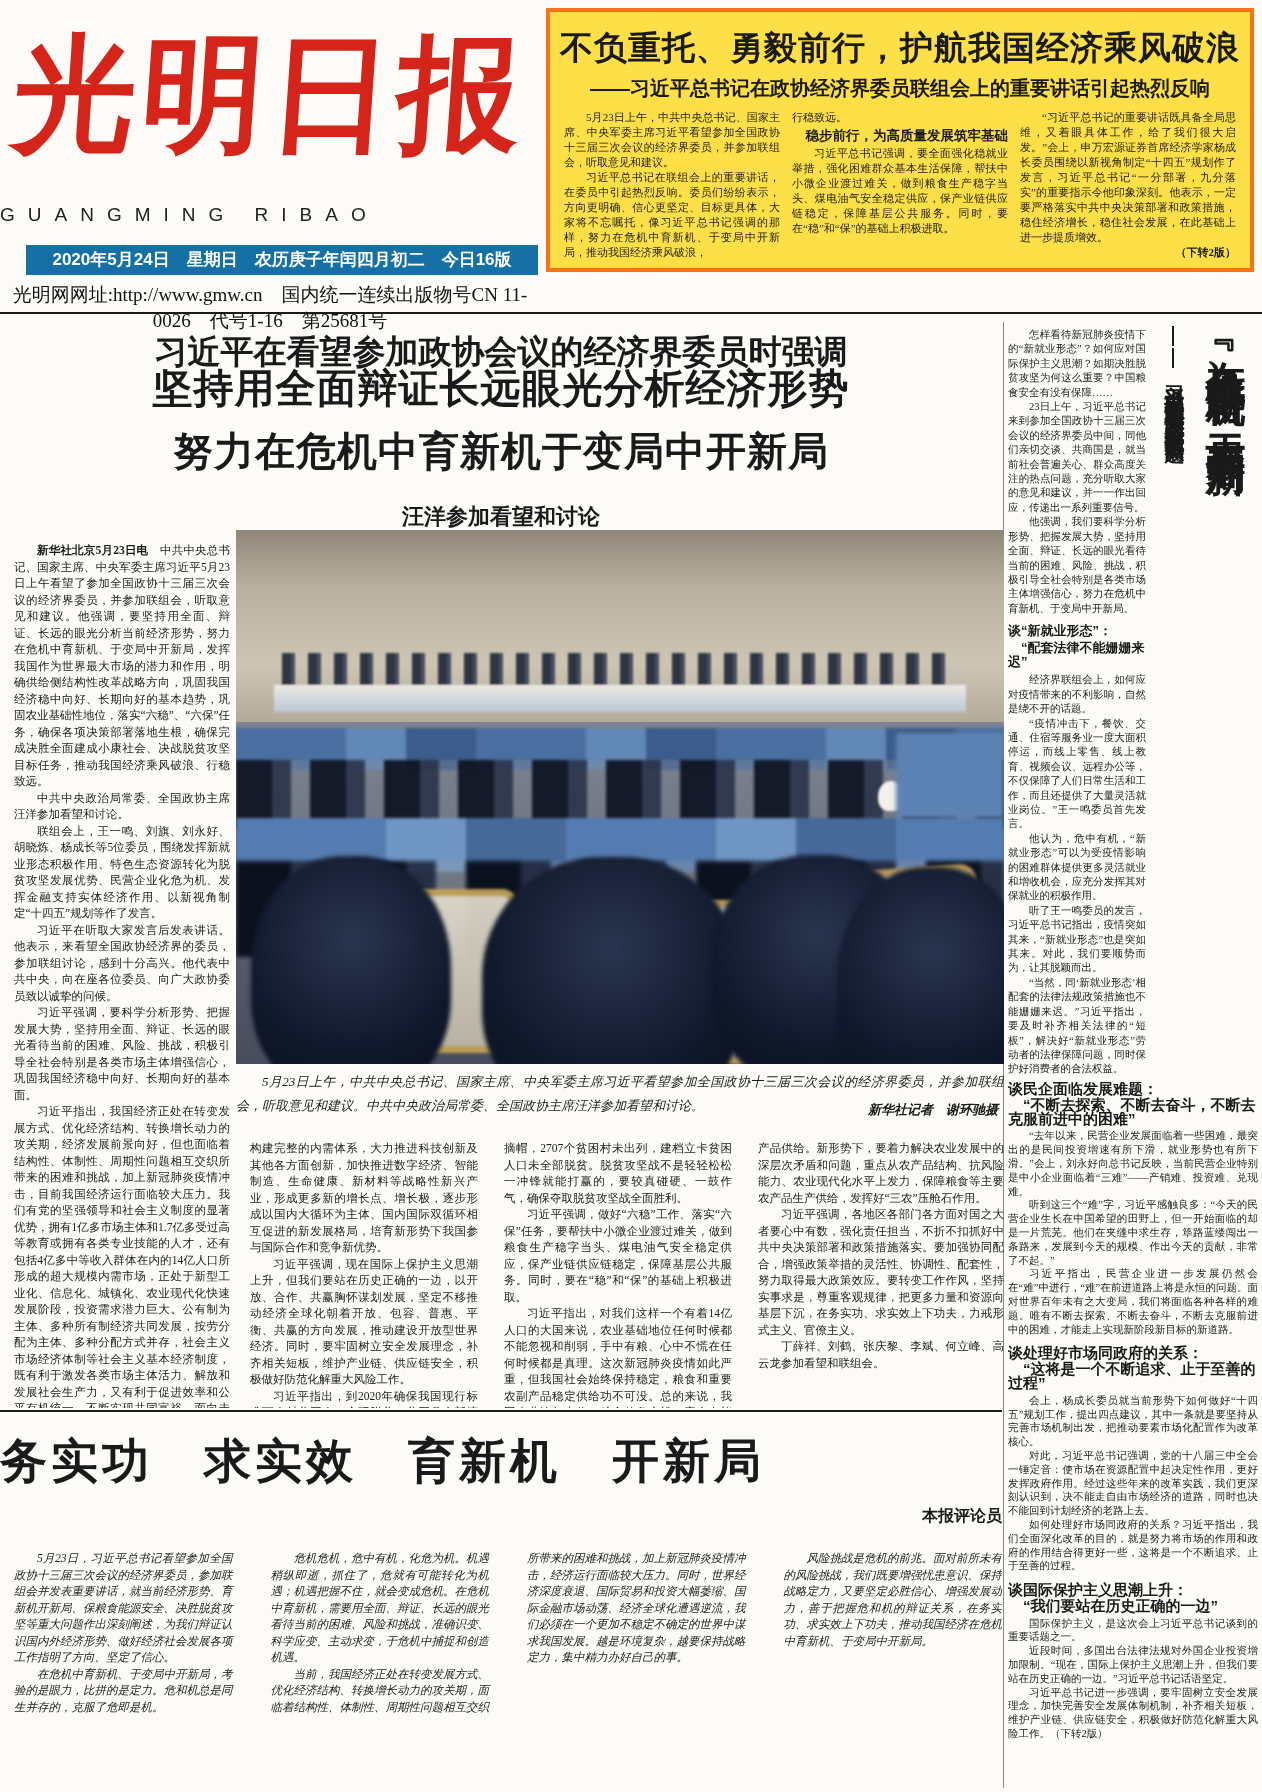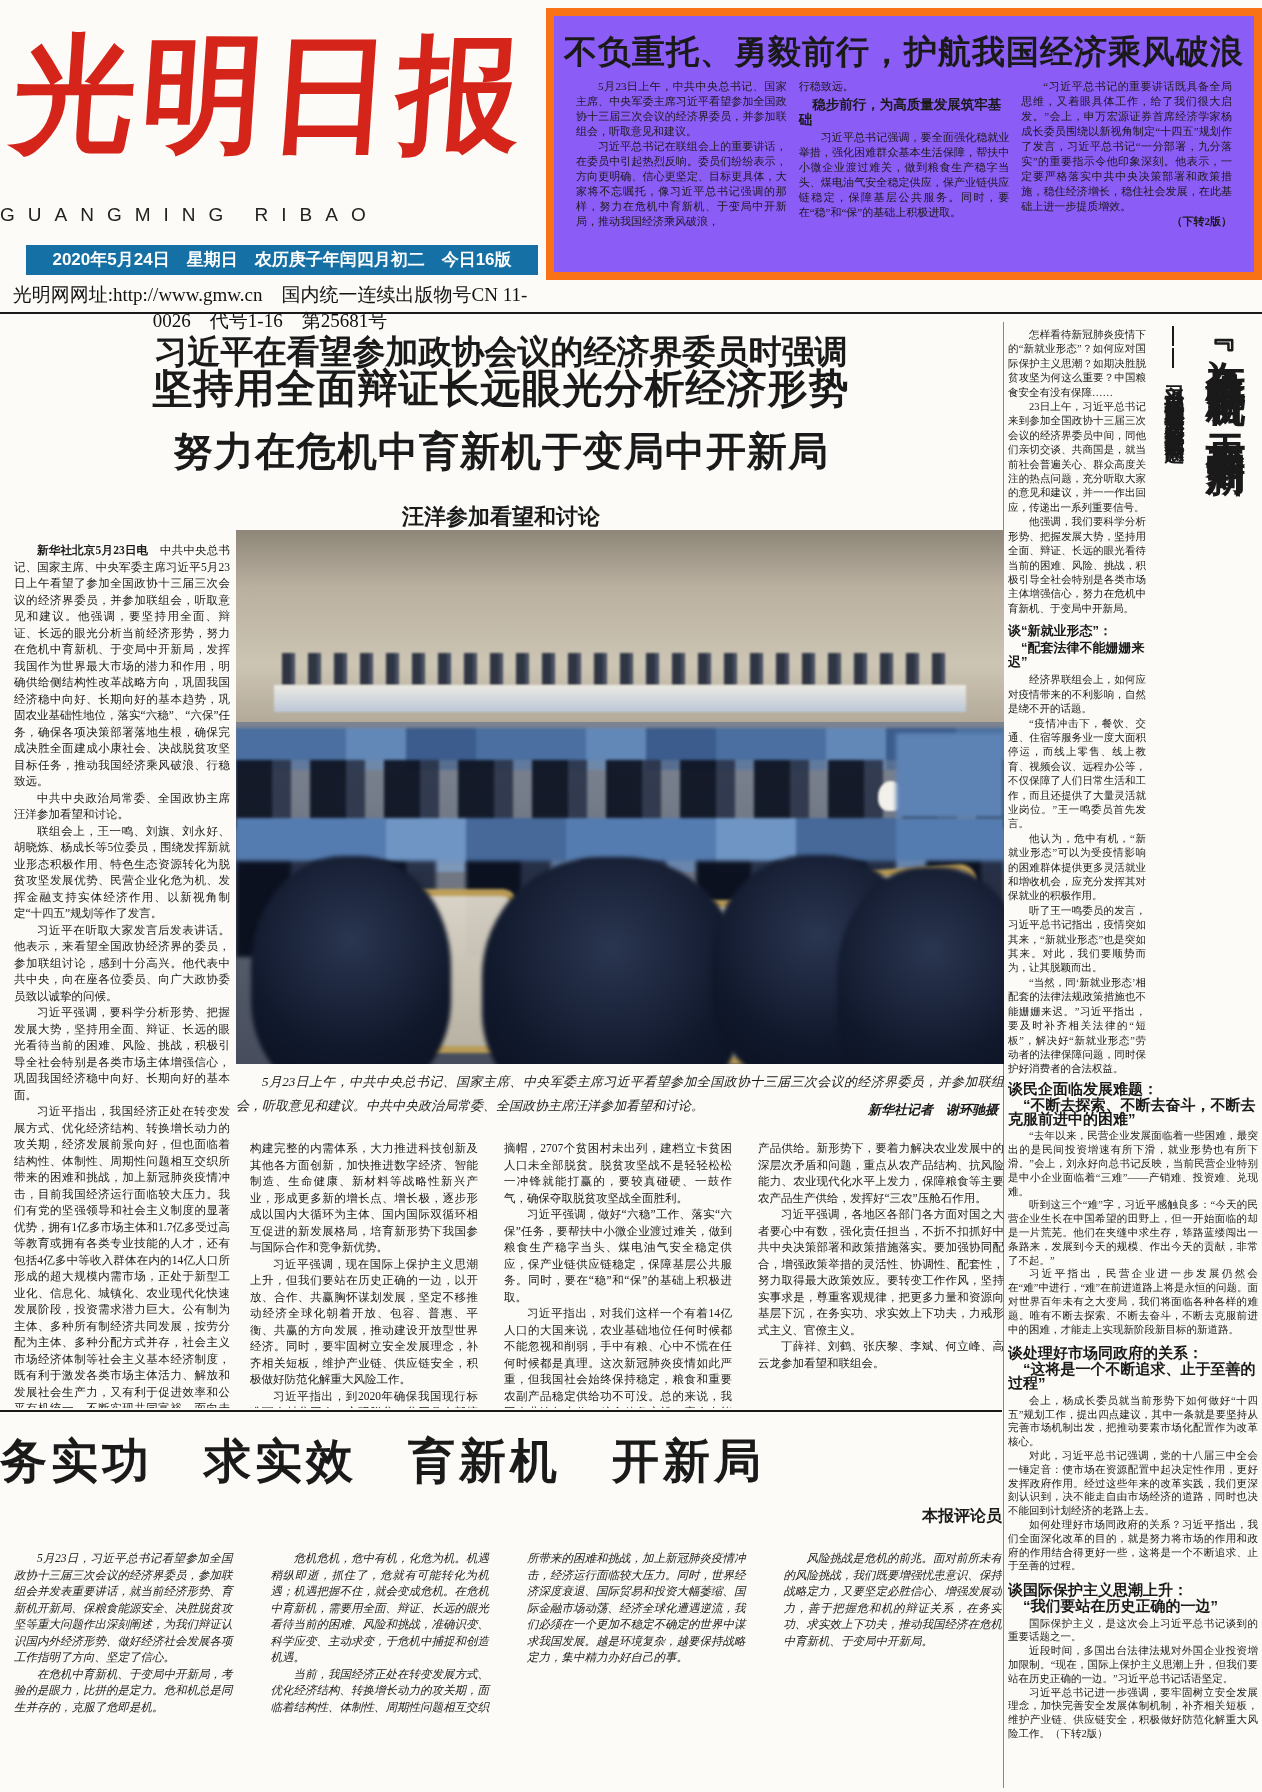--- a/index.html
+++ b/index.html
@@ -15,24 +15,24 @@
        font-weight:bold;color:#d5251b;letter-spacing:6px;font-family:"DejaVu Serif",serif;
        transform:skewX(-4deg) scaleY(1.04)}
   #latin{position:absolute;top:204px;left:0;width:100%;text-align:left;font-size:19px;
        letter-spacing:13px;color:#222;font-family:"Liberation Sans","DejaVu Sans",sans-serif}
   #datebar{position:absolute;top:245px;left:26px;right:2px;height:30px;background:#1571a5;color:#fff;
        font-weight:bold;font-size:17px;line-height:30px;text-align:center;
        font-family:"Liberation Sans","DejaVu Sans",sans-serif}
   #infoline{position:absolute;top:282px;left:0;width:100%;text-align:center;font-size:19px;color:#111}
 
   
-  #reaction-box{position:absolute;left:546px;top:8px;width:700px;height:256px;border:8px solid #f97316;background:#8b5cf6}
+  #reaction-box{position:absolute;left:546px;top:8px;width:700px;height:256px;border:4px solid #f97316;background:#fde047}
   .rb-title{margin:14px 6px 4px;text-align:center;font-size:33px;font-weight:bold;letter-spacing:1px}
   .rb-sub{text-align:center;font-size:20px;font-weight:bold;margin-bottom:8px}
-  .rb-cols{display:flex;gap:12px;padding:0 22px;height:148px;overflow:hidden}
+  .rb-cols{display:flex;gap:12px;padding:0 14px;height:148px;overflow:hidden}
   .rb-col{flex:1;font-size:11px;line-height:15px}
   .rb-lead{text-indent:0}
   .rb-subhead{font-weight:bold;font-size:13.5px;margin:3px 0;text-indent:1em}
   .rb-cont{text-align:right;text-indent:0;font-weight:bold}
 
   
   #header-rule{position:absolute;left:0;top:312px;width:1262px;height:2px;background:#1a1a1a}
   #vert-rule{position:absolute;left:1003px;top:322px;width:1px;height:1466px;background:#888}
 
   
@@ -98,20 +98,21 @@
 
 <div id="masthead">
   <div id="calligraphy">光明日报</div>
   <div id="latin">GUANGMING RIBAO</div>
   <div id="datebar">2020年5月24日　星期日　农历庚子年闰四月初二　今日16版</div>
   <div id="infoline">光明网网址:http://www.gmw.cn　国内统一连续出版物号CN 11-0026　代号1-16　第25681号</div>
 </div>
 
 <div id="reaction-box">
   <div class="rb-title">不负重托、勇毅前行，护航我国经济乘风破浪</div>
+  <div class="rb-sub sans">——习近平总书记在政协经济界委员联组会上的重要讲话引起热烈反响</div>
   <div class="rb-cols">
     <div class="rb-col">
         <p>5月23日上午，中共中央总书记、国家主席、中央军委主席习近平看望参加全国政协十三届三次会议的经济界委员，并参加联组会，听取意见和建议。</p>
         <p>习近平总书记在联组会上的重要讲话，在委员中引起热烈反响。委员们纷纷表示，方向更明确、信心更坚定、目标更具体，大家将不忘嘱托，像习近平总书记强调的那样，努力在危机中育新机、于变局中开新局，推动我国经济乘风破浪，</p>
       </div>
     <div class="rb-col">
       <p class="rb-lead">行稳致远。</p>
       <div class="rb-subhead sans">稳步前行，为高质量发展筑牢基础</div>
       <div>
           <p>习近平总书记强调，要全面强化稳就业举措，强化困难群众基本生活保障，帮扶中小微企业渡过难关，做到粮食生产稳字当头、煤电油气安全稳定供应，保产业链供应链稳定，保障基层公共服务。同时，要在“稳”和“保”的基础上积极进取。</p>

